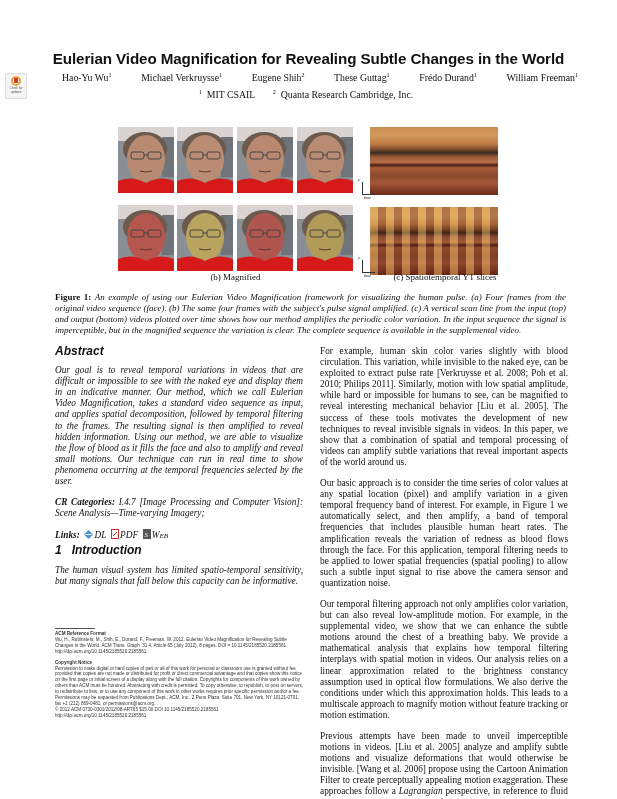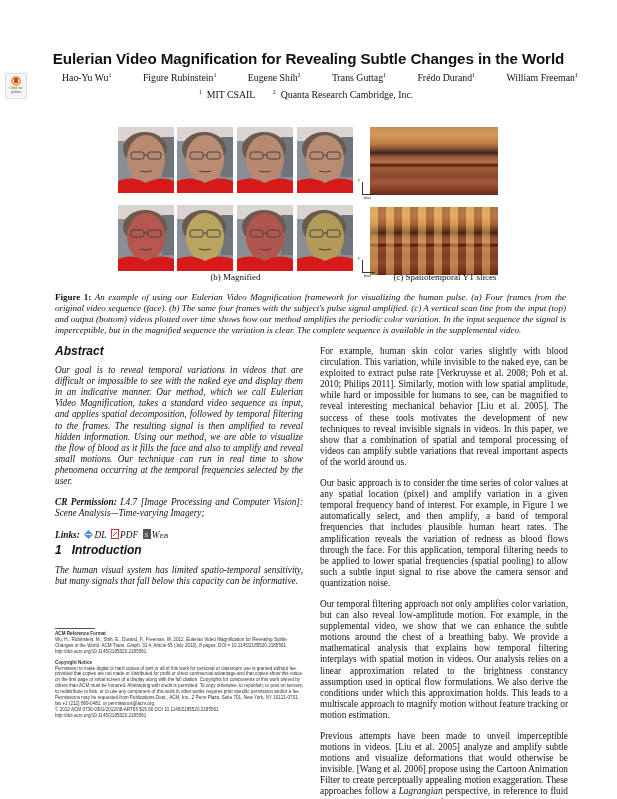--- a/index.html
+++ b/index.html
@@ -45,23 +45,23 @@
 <div class="abs badge">
   <div class="ring"></div>
   <div class="txt">
     <div>Check for</div>
     <div>updates</div>
   </div>
 </div>
 
 <div class="abs authors">
   <span><span>Hao-Yu Wu</span><sup>1</sup></span>
-  <span><span>Figure Rubinstein</span><sup>1</sup></span>
+  <span><span>Michael Verkruysse</span><sup>1</sup></span>
   <span><span>Eugene Shih</span><sup>2</sup></span>
-  <span><span>Trans Guttag</span><sup>1</sup></span>
+  <span><span>These Guttag</span><sup>1</sup></span>
   <span><span>Frédo Durand</span><sup>1</sup></span>
   <span><span>William Freeman</span><sup>1</sup></span>
 </div>
 
 <div class="abs affil">
   <span><sup>1</sup><span>MIT CSAIL</span></span>
   <span><sup>2</sup><span>Quanta Research Cambridge, Inc.</span></span>
 </div>
 
 <svg width="0" height="0" style="position:absolute">
@@ -167,21 +167,21 @@
 </div>
 
 <div class="abs figcap">
   <b>Figure 1:</b>
   <span>An example of using our Eulerian Video Magnification framework for visualizing the human pulse. (a) Four frames from the original video sequence (face). (b) The same four frames with the subject's pulse signal amplified. (c) A vertical scan line from the input (top) and output (bottom) videos plotted over time shows how our method amplifies the periodic color variation. In the input sequence the signal is imperceptible, but in the magnified sequence the variation is clear. The complete sequence is available in the supplemental video.</span>
 </div>
 
 <div class="abs col" style="left:55px; top:346px;font-style:italic;">
   <div class="h1" style="margin-bottom:8px;">Abstract</div>
   <p>Our goal is to reveal temporal variations in videos that are difficult or impossible to see with the naked eye and display them in an indicative manner. Our method, which we call Eulerian Video Magnification, takes a standard video sequence as input, and applies spatial decomposition, followed by temporal filtering to the frames. The resulting signal is then amplified to reveal hidden information. Using our method, we are able to visualize the flow of blood as it fills the face and also to amplify and reveal small motions. Our technique can run in real time to show phenomena occurring at the temporal frequencies selected by the user.</p>
-  <p><b>CR Permission:</b> <span>I.4.7 [Image Processing and Computer Vision]: Scene Analysis—Time-varying Imagery;</span></p>
+  <p><b>CR Categories:</b> <span>I.4.7 [Image Processing and Computer Vision]: Scene Analysis—Time-varying Imagery;</span></p>
   <p style="margin-bottom:4px;">
     <b>Links:</b>&nbsp;
     <span>
       <svg class="link-ic" width="9" height="9">
           <polygon points="4.5,0 9,4.5 4.5,9 0,4.5" fill="#4a90d9"></polygon>
           <rect x="1.5" y="4" width="6" height="1" fill="#fff"></rect>
         </svg><span>DL</span></span>&nbsp;
     <span>
       <svg class="link-ic" width="8" height="10">
           <rect x="0.5" y="0.5" width="7" height="9" fill="#fff" stroke="#c33"></rect>

